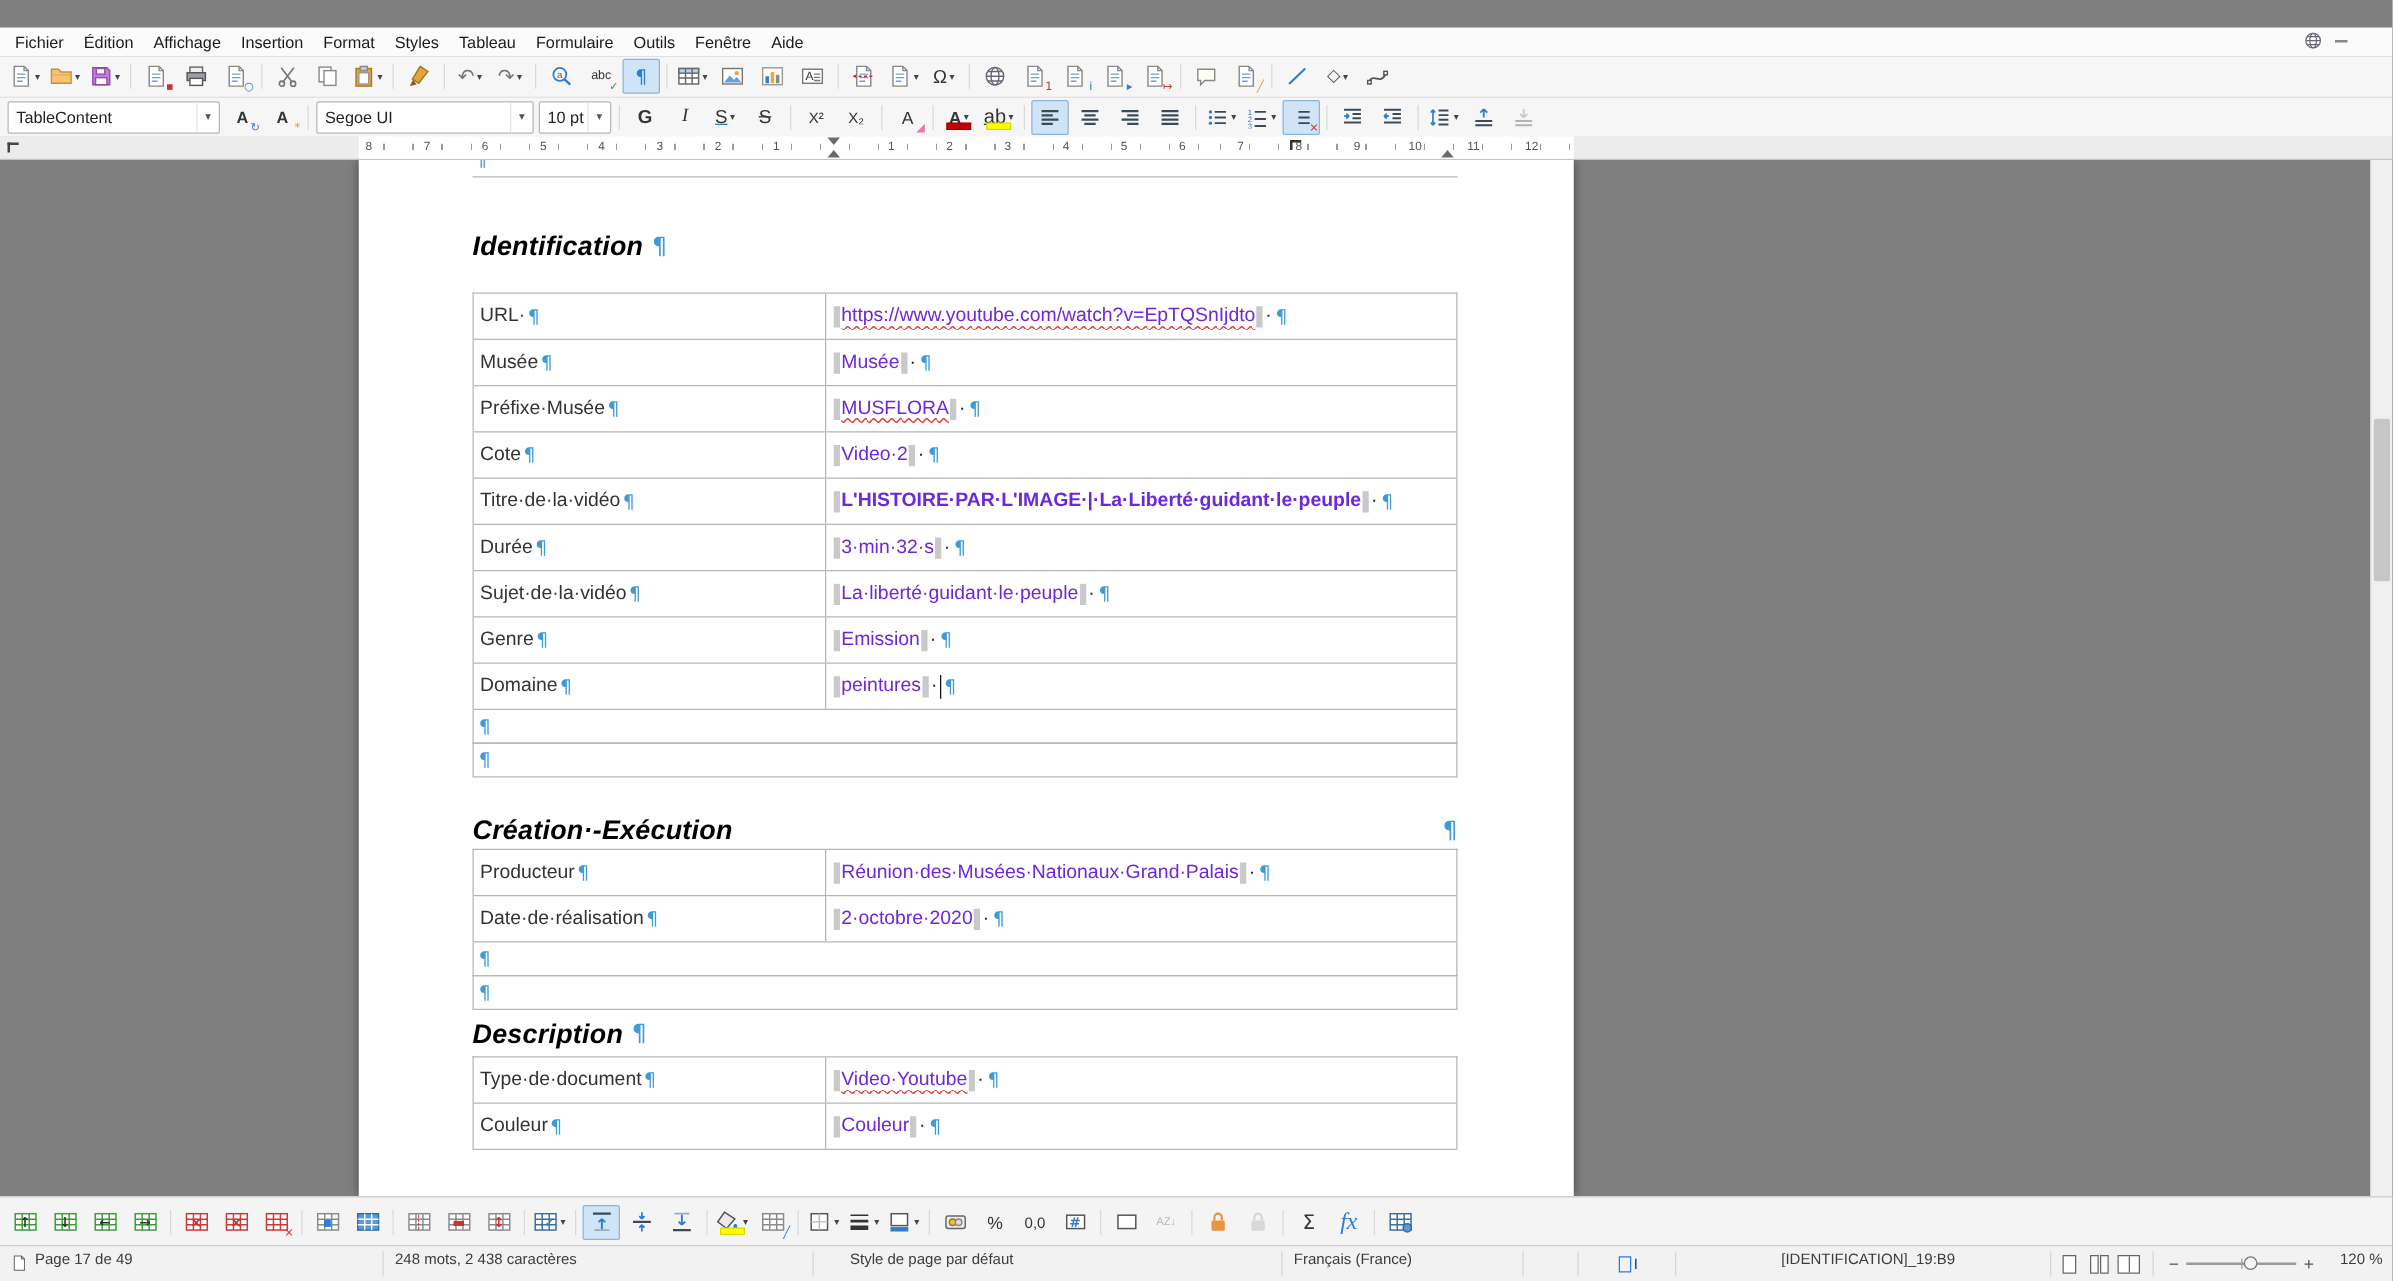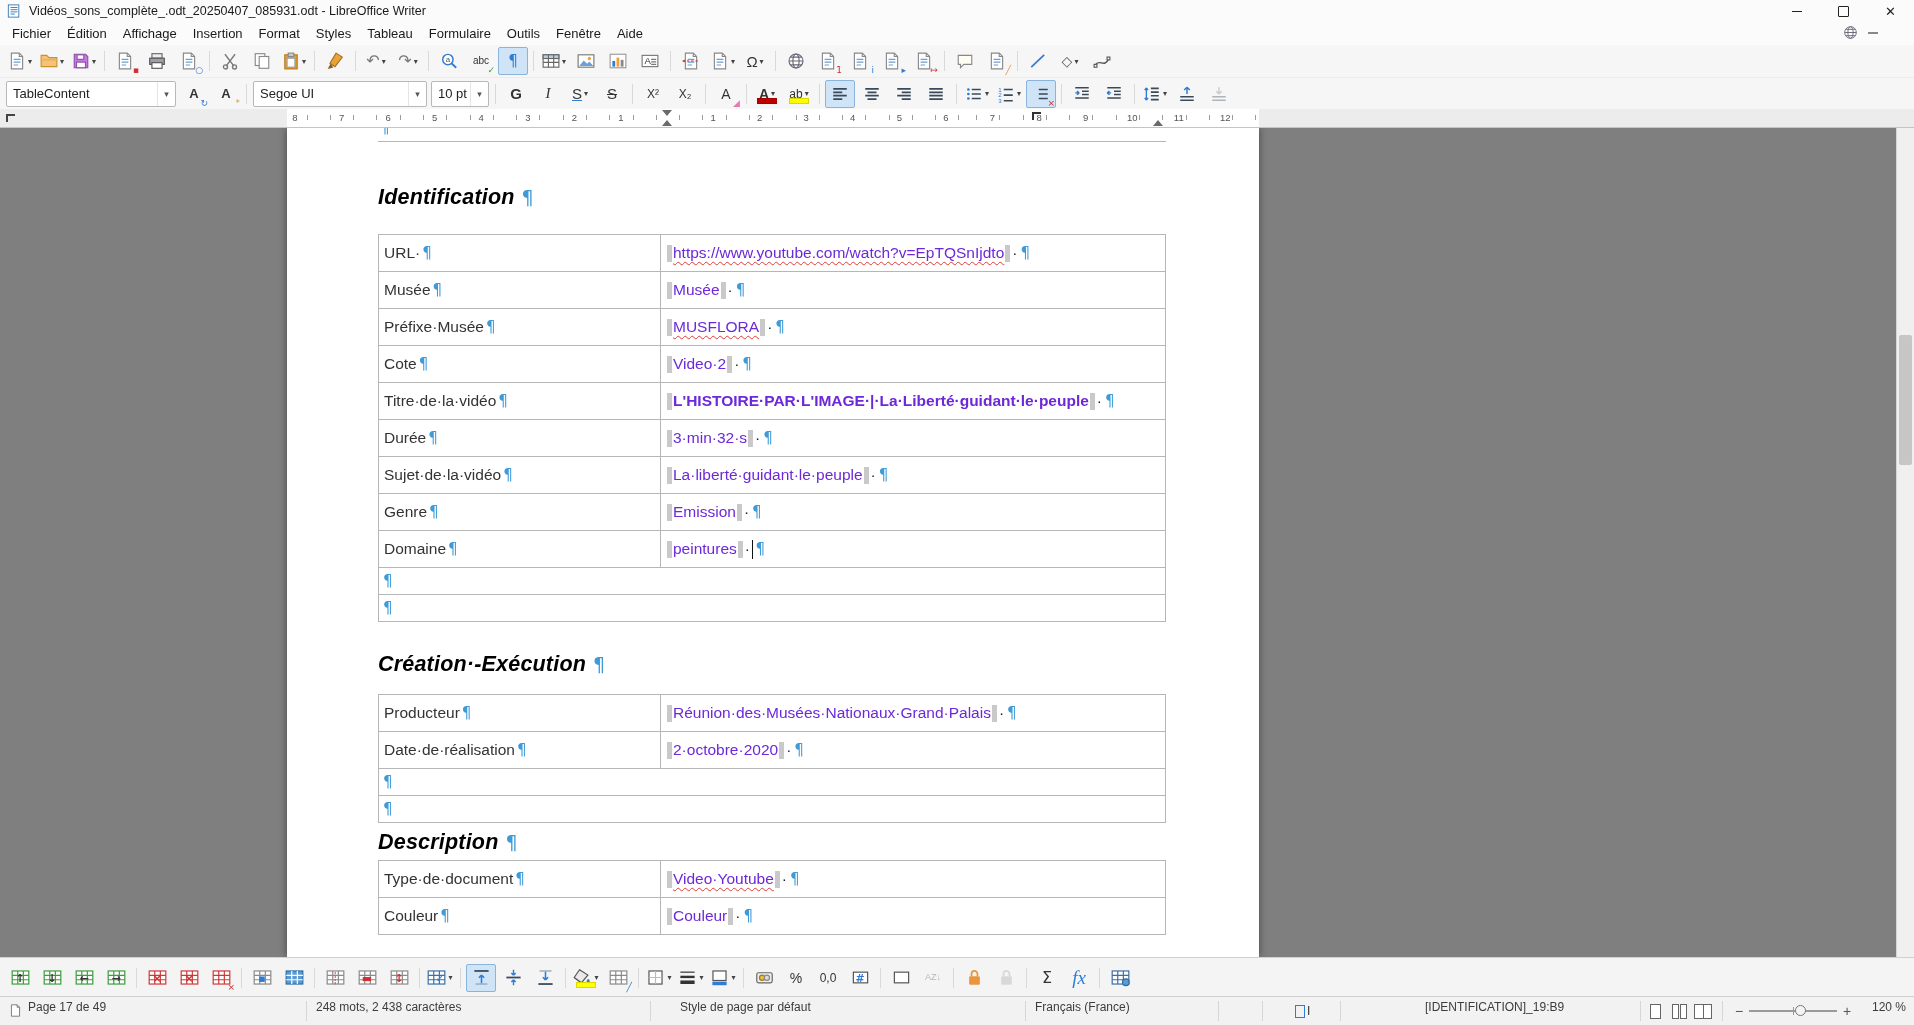--- a/index.html
+++ b/index.html
@@ -37,21 +37,21 @@
   .g.i{font-family:"Liberation Serif",serif;font-style:italic;font-size:15px;}
   .g.u{text-decoration:underline;text-decoration-color:#2e7cd6;font-size:15px;}
   .g.st{text-decoration:line-through;font-size:15px;}
   .g.x{font-size:12px;}
   .g.omega{font-size:15px;color:#333;}
   .g.pilbtn{color:#2e7cd6;font-size:15px;font-family:"DejaVu Sans",sans-serif;}
   .g.undo{font-family:"DejaVu Sans",sans-serif;font-size:16px;color:#777;}
   .g.abc{font-size:10px;letter-spacing:0;color:#333;}
   .g.shape{font-family:"DejaVu Sans",sans-serif;color:#555;font-size:14px;}
   .g.fc{font-weight:bold;font-size:14px;}
-  .g.hl{font-size:12px;text-decoration:underline;}
+  .g.hl{font-size:16px;text-decoration:underline;}
   .g.clr{font-size:14px;color:#333;}
   .g.styA{font-size:13px;font-weight:bold;color:#333;}
   .g.nf{font-size:14px;color:#333;}
   .g.nf2{font-size:12px;color:#333;}
   .g.sum{font-size:16px;color:#333;font-family:"DejaVu Sans",sans-serif;}
   .g.fx{font-family:"Liberation Serif",serif;font-style:italic;font-size:19px;color:#2e7cd6;}
   .g.sortg{font-size:9px;color:#555;}
   .bar{position:absolute;left:4px;right:4px;bottom:3px;height:4px;border:1px solid rgba(0,0,0,.15);}
   .ov{position:absolute;right:0;bottom:-1px;font-size:9px;line-height:1;font-family:"DejaVu Sans",sans-serif;}
   .ov.c{left:50%;top:50%;right:auto;bottom:auto;transform:translate(-50%,-50%);font-size:11px;font-weight:bold;}
@@ -81,21 +81,21 @@
   .docarea{position:absolute;top:128px;left:0;right:0;height:829px;background:#7f7f7f;overflow:hidden;}
   .page{position:absolute;left:287px;top:0;width:972px;height:829px;background:#fff;box-shadow:0 0 8px rgba(0,0,0,.45);}
   .content{position:absolute;left:91px;top:0;width:788px;}
   .toprow{height:13px;border-bottom:1px solid #b6b6b6;position:relative;overflow:hidden;}
   .toprow .pil{position:absolute;left:2px;top:-7px;}
   .pil{color:#3f9bd8;font-size:15px;font-family:"DejaVu Sans",sans-serif;line-height:1;}
   .sec-h{display:flex;align-items:center;}
   .h-txt{font-style:italic;font-weight:bold;font-size:21.5px;color:#000;letter-spacing:.2px;}
   .h-pil{color:#3f9bd8;font-size:19px;margin-left:7px;font-family:"DejaVu Sans",sans-serif;}
   .h0{height:28px;margin:41px 0 23px 0;}
-  .h1{height:28px;margin:28px 0 16px 0;}
+  .h1{height:28px;margin:28px 0 1px 0;justify-content:space-between;}
   .h2{height:28px;margin:5px 0 4px 0;}
   .dtable{border:1px solid #b6b6b6;border-bottom:none;}
   .trow{display:flex;height:36px;border-bottom:1px solid #b6b6b6;align-items:center;}
   .tcell{height:100%;display:flex;align-items:center;}
   .tcell.lbl{width:282px;border-right:1px solid #b6b6b6;padding-left:5px;box-sizing:border-box;}
   .tcell.val{flex:1;padding-left:5px;}
   .txt{font-size:15.5px;color:#6d28d9;white-space:pre;}
   .lbl .txt{color:#333;}
   .txt.bold{font-weight:bold;}
   .txt.sq{text-decoration-line:underline;text-decoration-style:wavy;text-decoration-color:#e03a3a;text-decoration-thickness:1px;text-underline-offset:3px;}
@@ -316,38 +316,20 @@
           <path d="M5.5 7V5a2.5 2.5 0 015 0v2" stroke="currentColor" fill="none" stroke-width="1.5"></path>
         </symbol>
       <symbol id="s-tblprop" viewBox="0 0 16 16">
           <rect x="1" y="2.5" width="14" height="11" fill="#fff" stroke="#3a6ea5"></rect>
           <path d="M1 6.2h14M1 9.9h14M5.7 2.5v11M10.4 2.5v11" stroke="#3a6ea5" fill="none"></path>
           <circle cx="12.5" cy="12" r="2.8" fill="#5b9bd5" stroke="#2e6da4"></circle>
         </symbol>
     </defs>
   </svg>
 
-  <div class="titlebar">
-    <span class="appicon">
-      <svg width="14" height="14" viewBox="0 0 16 16">
-          <rect x="1.5" y="1" width="12" height="14" fill="#fff" stroke="#2e74b5"></rect>
-          <path d="M4 4h8M4 6.5h8M4 9h8M4 11.5h5" stroke="#2e74b5" fill="none"></path>
-        </svg>
-    </span>
-    <span class="title">Vidéos_sons_complète_.odt_20250407_085931.odt - LibreOffice Writer</span>
-    <div class="wctl">
-      <div class="wbtn">
-          <span class="mn"></span>
-        </div>
-      <div class="wbtn">
-          <span class="sq"></span>
-        </div>
-      <div class="wbtn">✕</div>
-    </div>
-  </div>
 
   <div class="menubar" id="menubar">
     <span class="menu-item">Fichier</span>
       <span class="menu-item">Édition</span>
       <span class="menu-item">Affichage</span>
       <span class="menu-item">Insertion</span>
       <span class="menu-item">Format</span>
       <span class="menu-item">Styles</span>
       <span class="menu-item">Tableau</span>
       <span class="menu-item">Formulaire</span>

